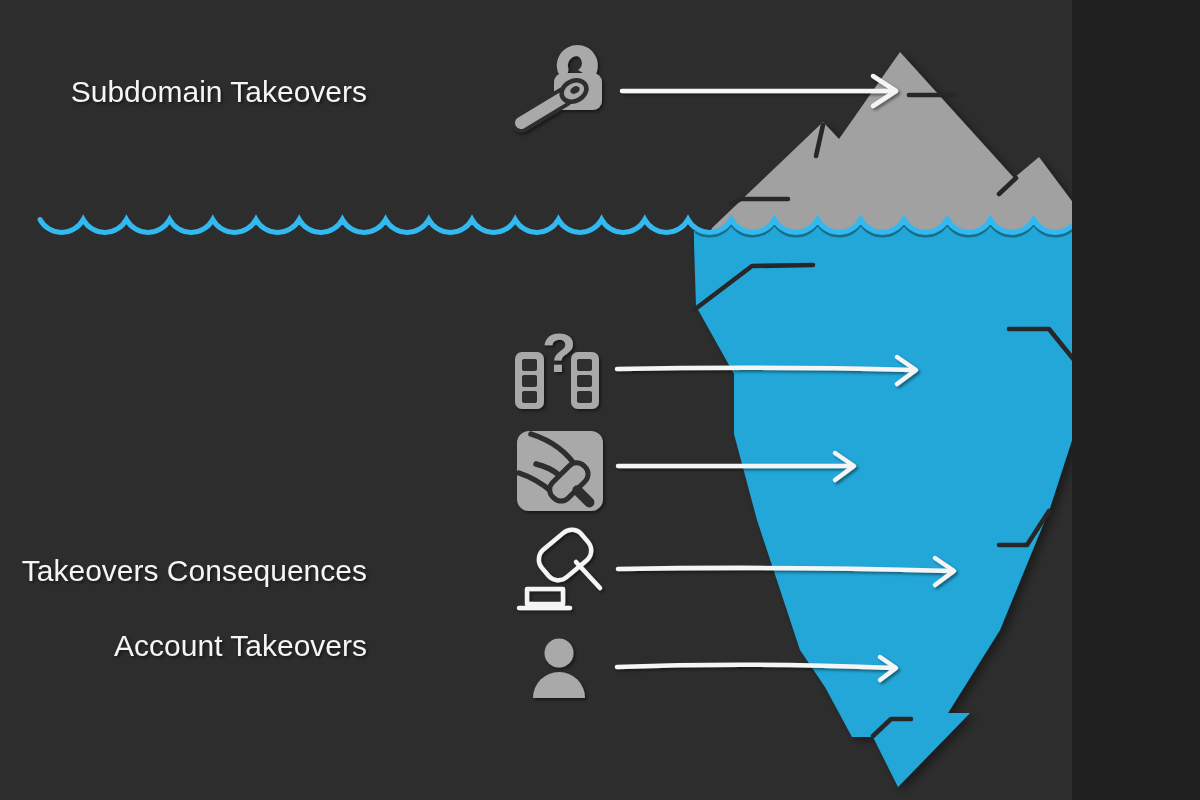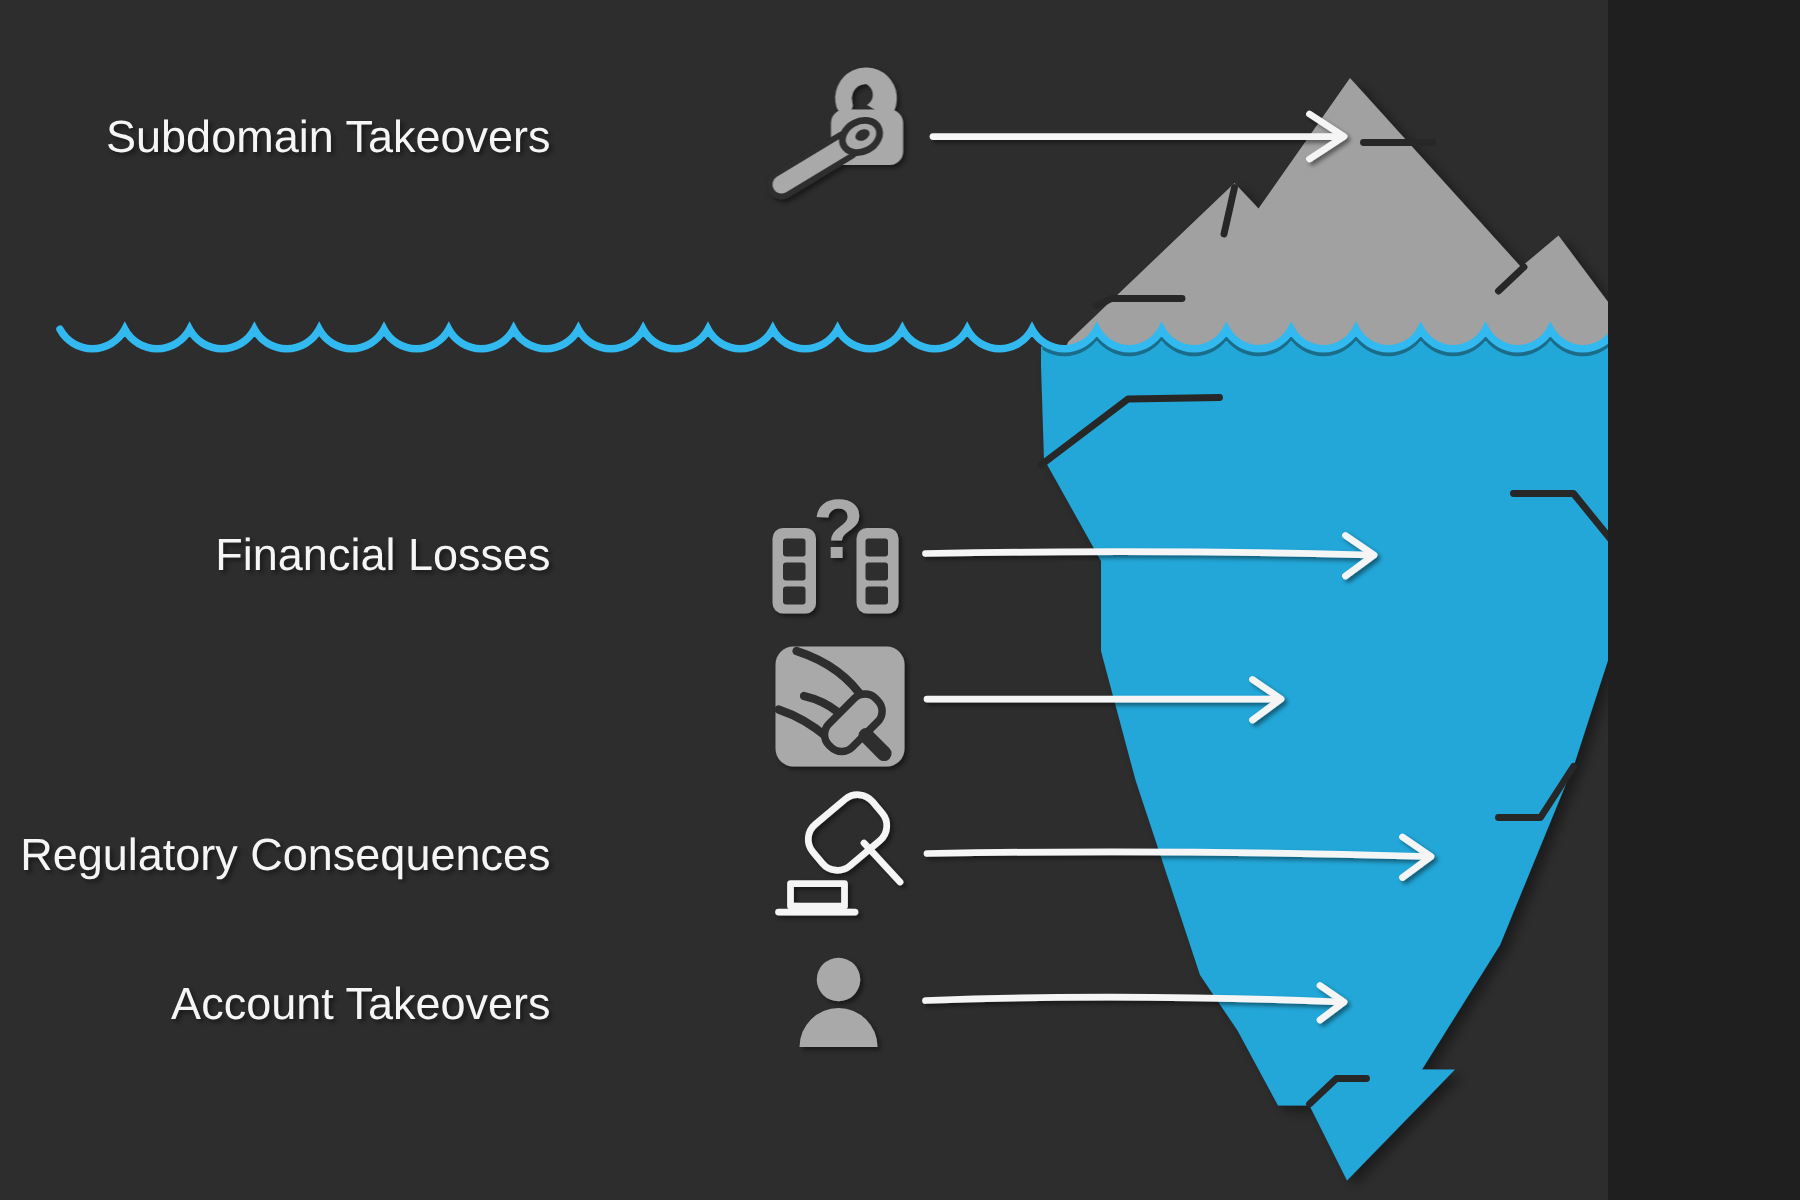--- a/index.html
+++ b/index.html
@@ -132,16 +132,15 @@
       </g>
 
       <g>
         <circle class="icon-fill" cx="559" cy="653" r="14.5"></circle>
         <path class="icon-fill" d="M533,698 a26,26 0 0 1 52,0 Z"></path>
       </g>
     </g>
   </svg>
 
   <div class="label" style="top:92px">Subdomain Takeovers</div>
-  <div class="label" style="top:371px">Financial Losses</div>
-  <div class="label" style="top:571px">Regulatory Consequences</div>
-  <div class="label" style="top:670px">Account Takeovers</div>
+  <div class="label" style="top:571px">Takeovers Consequences</div>
+  <div class="label" style="top:646px">Account Takeovers</div>
 </div>
 
 </body></html>

